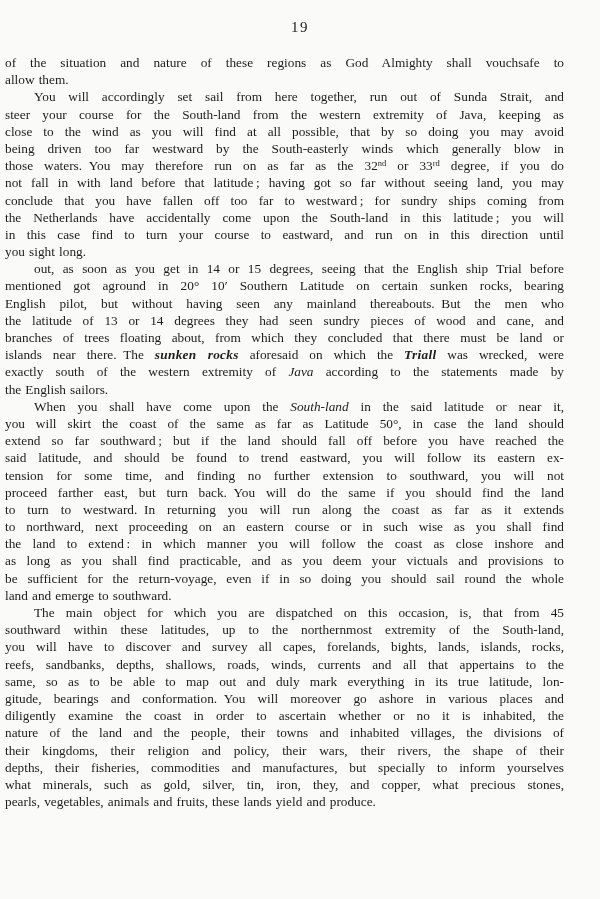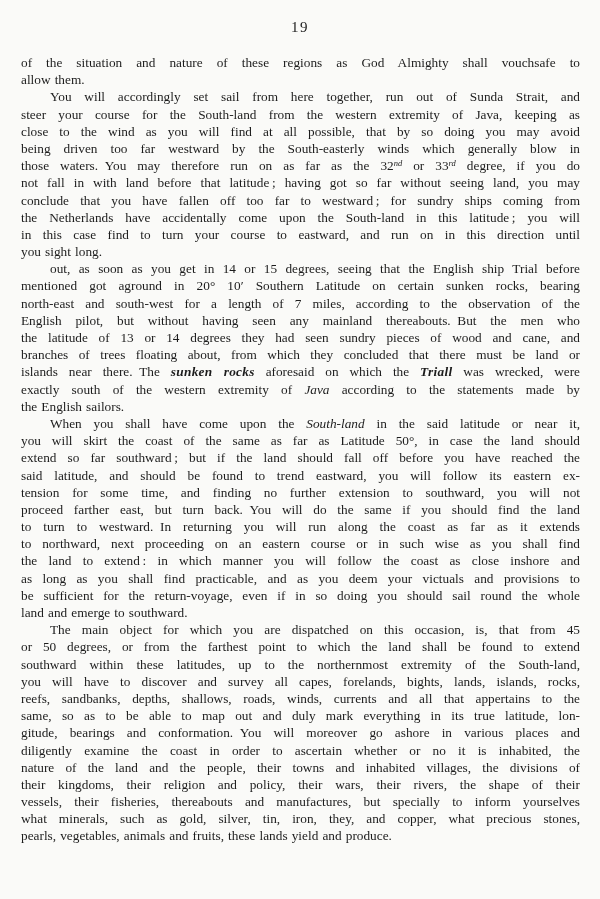--- a/index.html
+++ b/index.html
@@ -22,21 +22,21 @@
     left: 20px;
     width: 560px;
     text-align: center;
     font-size: 15px;
     letter-spacing: 1.5px;
     color: #222;
   }
   .page-body {
     position: absolute;
     top: 54px;
-    left: 21px;
+    left: 5px;
     width: 559px;
     font-size: 13.3px;
     line-height: 17.2px;
   }
   .para { margin: 0; padding: 0; }
   .line {
     height: 17.2px;
     text-align: justify;
     text-align-last: justify;
     word-spacing: 0.06em;
@@ -52,21 +52,20 @@
   .line strong {
     font-weight: 700;
     letter-spacing: 0.3px;
     font-style: italic;
   }
   .line sup {
     font-size: 8.5px;
     vertical-align: 4px;
     line-height: 0;
     letter-spacing: 0;
-    font-style: italic;
   }
 </style>
 </head>
 <body>
 
 <div class="page">
   <div class="page-number">19</div>
   <div class="page-body" id="page-body">
       <div class="para">
         <div class="line">of the situation and nature of these regions as God Almighty shall vouchsafe to</div>
@@ -80,21 +79,20 @@
         <div class="line">those waters. You may therefore run on as far as the 32<sup>nd</sup> or 33<sup>rd</sup> degree, if you do</div>
         <div class="line">not fall in with land before that latitude ; having got so far without seeing land, you may</div>
         <div class="line">conclude that you have fallen off too far to westward ; for sundry ships coming from</div>
         <div class="line">the Netherlands have accidentally come upon the South-land in this latitude ; you will</div>
         <div class="line">in this case find to turn your course to eastward, and run on in this direction until</div>
         <div class="line last">you sight long.</div>
       </div>
       <div class="para indent">
         <div class="line">out, as soon as you get in 14 or 15 degrees, seeing that the English ship Trial before</div>
         <div class="line">mentioned got aground in 20° 10′ Southern Latitude on certain sunken rocks, bearing</div>
-        <div class="line">north-east and south-west for a length of 7 miles, according to the observation of the</div>
         <div class="line">English pilot, but without having seen any mainland thereabouts. But the men who</div>
         <div class="line">the latitude of 13 or 14 degrees they had seen sundry pieces of wood and cane, and</div>
         <div class="line">branches of trees floating about, from which they concluded that there must be land or</div>
         <div class="line">islands near there. The <strong>sunken rocks</strong> aforesaid on which the <strong>Triall</strong> was wrecked, were</div>
         <div class="line">exactly south of the western extremity of <em>Java</em> according to the statements made by</div>
         <div class="line last">the English sailors.</div>
       </div>
       <div class="para indent">
         <div class="line">When you shall have come upon the <em>South-land</em> in the said latitude or near it,</div>
         <div class="line">you will skirt the coast of the same as far as Latitude 50°, in case the land should</div>
@@ -104,27 +102,26 @@
         <div class="line">proceed farther east, but turn back. You will do the same if you should find the land</div>
         <div class="line">to turn to westward. In returning you will run along the coast as far as it extends</div>
         <div class="line">to northward, next proceeding on an eastern course or in such wise as you shall find</div>
         <div class="line">the land to extend : in which manner you will follow the coast as close inshore and</div>
         <div class="line">as long as you shall find practicable, and as you deem your victuals and provisions to</div>
         <div class="line">be sufficient for the return-voyage, even if in so doing you should sail round the whole</div>
         <div class="line last">land and emerge to southward.</div>
       </div>
       <div class="para indent">
         <div class="line">The main object for which you are dispatched on this occasion, is, that from 45</div>
-        <div class="line">or 50 degrees, or from the farthest point to which the land shall be found to extend</div>
         <div class="line">southward within these latitudes, up to the northernmost extremity of the South-land,</div>
         <div class="line">you will have to discover and survey all capes, forelands, bights, lands, islands, rocks,</div>
         <div class="line">reefs, sandbanks, depths, shallows, roads, winds, currents and all that appertains to the</div>
         <div class="line">same, so as to be able to map out and duly mark everything in its true latitude, lon-</div>
         <div class="line">gitude, bearings and conformation. You will moreover go ashore in various places and</div>
         <div class="line">diligently examine the coast in order to ascertain whether or no it is inhabited, the</div>
         <div class="line">nature of the land and the people, their towns and inhabited villages, the divisions of</div>
         <div class="line">their kingdoms, their religion and policy, their wars, their rivers, the shape of their</div>
-        <div class="line">vessels, their fisheries, thereabouts and manufactures, but specially to inform yourselves</div>
+        <div class="line">depths, their fisheries, commodities and manufactures, but specially to inform yourselves</div>
         <div class="line">what minerals, such as gold, silver, tin, iron, they, and copper, what precious stones,</div>
         <div class="line last">pearls, vegetables, animals and fruits, these lands yield and produce.</div>
       </div>
     </div>
 </div>
 
 </body></html>

